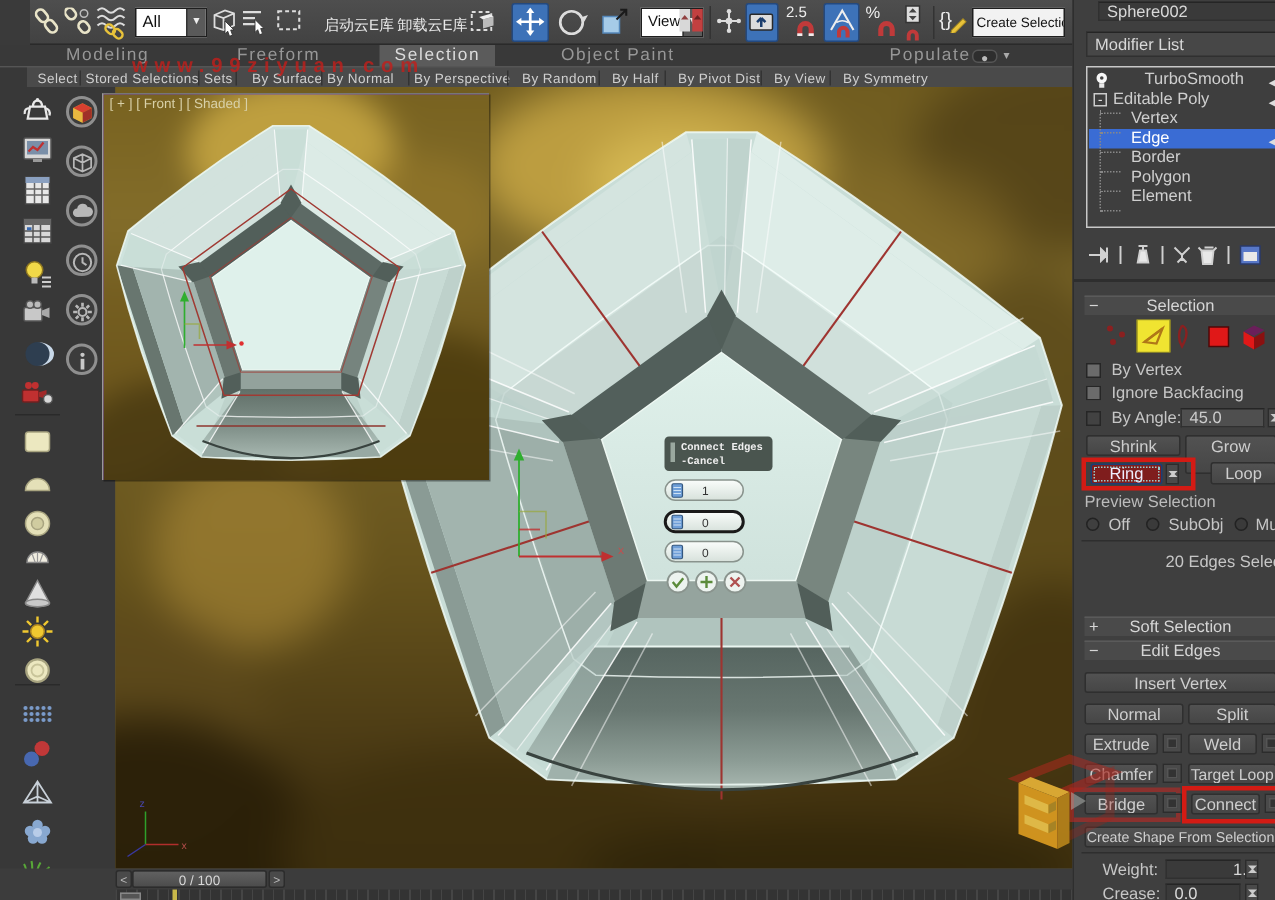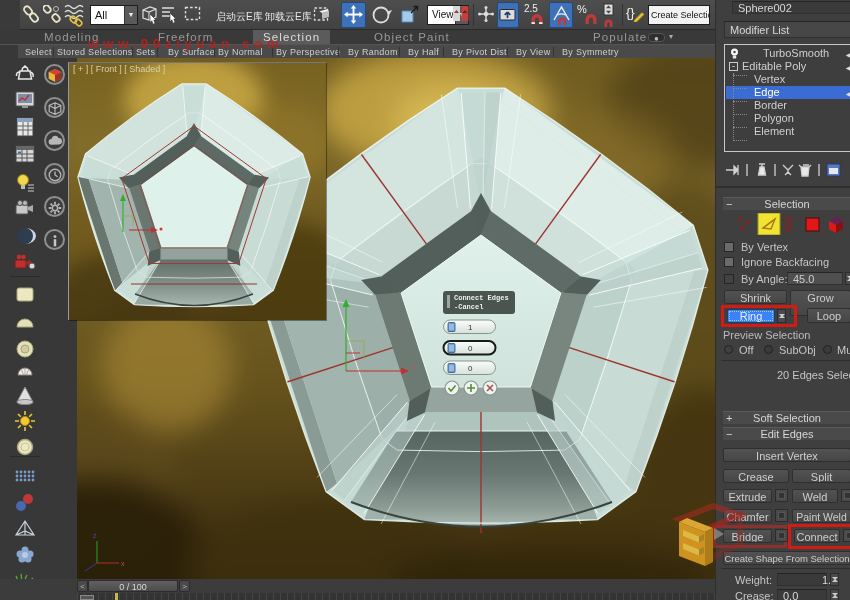--- a/index.html
+++ b/index.html
@@ -673,44 +673,44 @@
       <span class="lbl" style="left:25px;top:241px;">By Vertex</span>
 <div class="cb" style="left:8px;top:257px;"></div>
       <span class="lbl" style="left:25px;top:256px;">Ignore Backfacing</span>
 <div class="cb cbe" style="left:8px;top:274px;"></div>
       <span class="lbl" style="left:25px;top:273px;">By Angle:</span>
 <div class="fld" style="left:71px;top:272px;width:56px;height:13px;line-height:13px;background:#4f4f4f;color:#ccc;">45.0</div>
 <div class="spin" style="left:129px;top:272px;height:13px;"></div>
 <div class="btn" style="left:8px;top:290px;width:63px;height:14px;line-height:14px;">Shrink</div>
 <div class="btn" style="left:74px;top:290px;width:61px;height:26px;line-height:14px;">Grow</div>
 <div class="redbox" style="left:5px;top:305px;width:76px;height:22px;"></div>
-<div class="btn" style="left:11px;top:309px;width:48px;height:14px;line-height:13px;background:#3b82f6;border:1px solid #1c3c74;color:#eef;outline:1px dotted #9cc;outline-offset:-3px;">Ring</div>
+<div class="btn" style="left:11px;top:309px;width:48px;height:14px;line-height:13px;background:#7f1d1d;border:1px solid #1c3c74;color:#eef;outline:1px dotted #9cc;outline-offset:-3px;">Ring</div>
 <div class="spin" style="left:61px;top:309px;height:14px;"></div>
 <div class="btn" style="left:91px;top:308px;width:44px;height:15px;line-height:15px;">Loop</div>
 <span class="lbl" style="left:7px;top:329px;color:#bbb;">Preview Selection</span>
 <span class="abs" style="left:8px;top:345px;width:9px;height:9px;border-radius:50%;background:radial-gradient(circle at 45%% 45%%, #fff 0 2.5px, #3a3a3a 3px);border:1px solid #222;"></span>
 <span class="lbl" style="left:23px;top:344px;">Off</span>
 <span class="abs" style="left:48px;top:345px;width:9px;height:9px;border-radius:50%;background:#3a3a3a;border:1px solid #222;"></span>
 <span class="lbl" style="left:63px;top:344px;">SubObj</span>
 <span class="abs" style="left:107px;top:345px;width:9px;height:9px;border-radius:50%;background:#3a3a3a;border:1px solid #222;"></span>
 <span class="lbl" style="left:121px;top:344px;">Mul</span>
 <div class="abs" style="left:5px;top:360px;width:130px;height:1px;background:#2e2e2e;"></div>
 <span class="lbl" style="left:61px;top:369px;">20 Edges Selected</span>
 <div class="hdr" style="top:411px;"><b>+</b>Soft Selection</div>
 <div class="hdr" style="top:427px;"><b>−</b>Edit Edges</div>
 <div class="btn" style="left:7px;top:448px;width:128px;height:14px;line-height:14px;">Insert Vertex</div>
-<div class="btn" style="left:7px;top:469px;width:66px;height:14px;line-height:14px;">Crease</div>
+<div class="btn" style="left:7px;top:469px;width:66px;height:14px;line-height:14px;">Normal</div>
 <div class="btn" style="left:76px;top:469px;width:59px;height:14px;line-height:14px;">Split</div>
 <div class="btn" style="left:7px;top:489px;width:49px;height:14px;line-height:14px;">Extrude</div>
 <div class="minibtn" style="left:59px;top:489px;"></div>
 <div class="btn" style="left:76px;top:489px;width:46px;height:14px;line-height:14px;">Weld</div>
 <div class="minibtn" style="left:125px;top:489px;"></div>
 <div class="btn" style="left:7px;top:509px;width:49px;height:14px;line-height:14px;">Chamfer</div>
 <div class="minibtn" style="left:59px;top:509px;"></div>
-<div class="btn" style="left:76px;top:509px;width:59px;height:14px;line-height:14px;font-size:10.5px;">Paint Weld</div>
+<div class="btn" style="left:76px;top:509px;width:59px;height:14px;line-height:14px;font-size:10.5px;">Target Loop</div>
 <div class="redbox" style="left:-3px;top:525px;width:74px;height:23px;border-color:rgba(190,40,35,0.6);"></div>
 <div class="btn" style="left:7px;top:529px;width:49px;height:14px;line-height:14px;">Bridge</div>
 <div class="minibtn" style="left:59px;top:529px;"></div>
 <div class="redbox" style="left:72px;top:524px;width:66px;height:25px;"></div>
 <div class="btn" style="left:78px;top:529px;width:46px;height:14px;line-height:14px;">Connect</div>
 <div class="minibtn" style="left:127px;top:529px;"></div>
 <div class="btn" style="left:7px;top:551px;width:128px;height:14px;line-height:14px;font-size:9.5px;">Create Shape From Selection</div>
 <div class="abs" style="left:5px;top:568px;width:130px;height:1px;background:#2e2e2e;"></div>
 <span class="lbl" style="left:19px;top:574px;">Weight:</span>
 <div class="fld" style="left:61px;top:573px;width:50px;height:13px;line-height:13px;padding-left:44px;">1.0</div>

